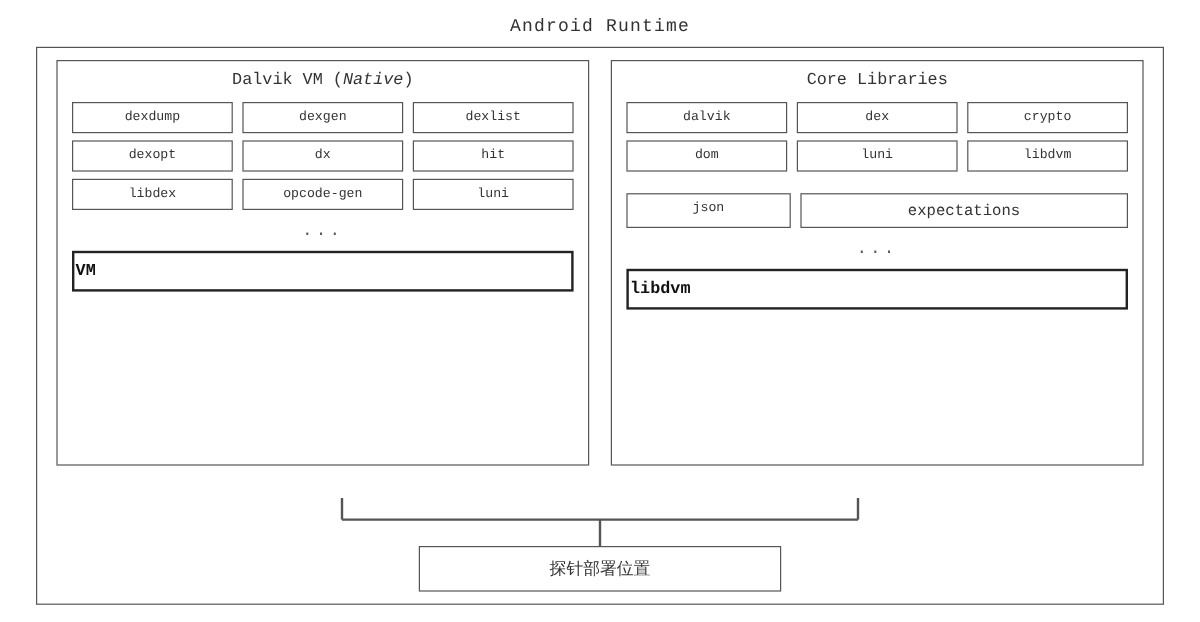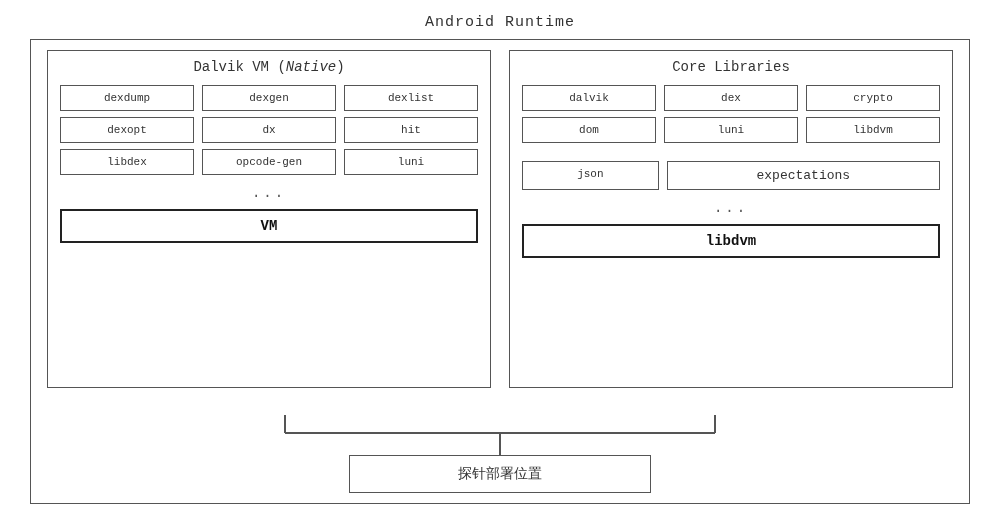--- a/index.html
+++ b/index.html
@@ -108,22 +108,21 @@
     .dots {
       text-align: center;
       font-size: 14px;
       color: #555;
       margin: 4px 0;
       letter-spacing: 3px;
     }
 
     .bottom-bar {
       border: 2.5px solid #222;
-      text-align: center;
-      padding: 7px 12px;
+      padding: 7px 1px;
       font-size: 14px;
       font-weight: bold;
       font-family: 'Courier New', Courier, monospace;
       color: #111;
       background: #fff;
       margin-top: 4px;
       margin-bottom: 8px;
     }
 
     .connector-area {

